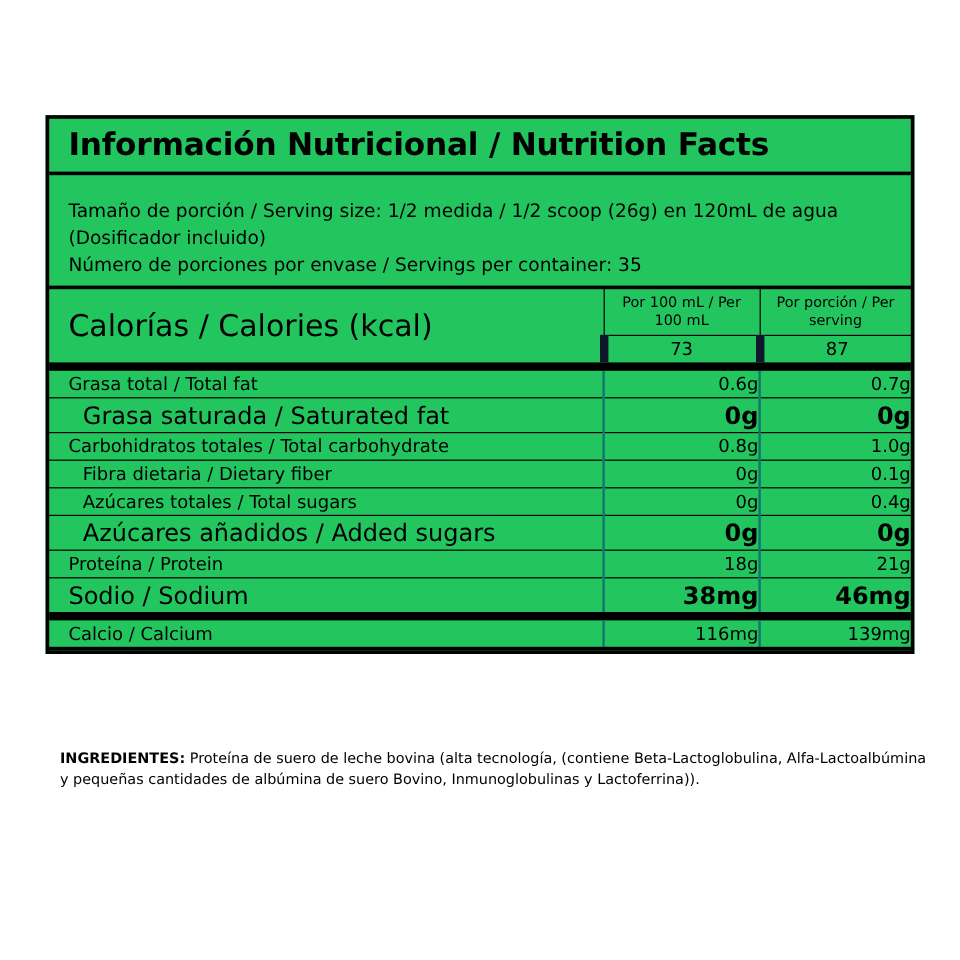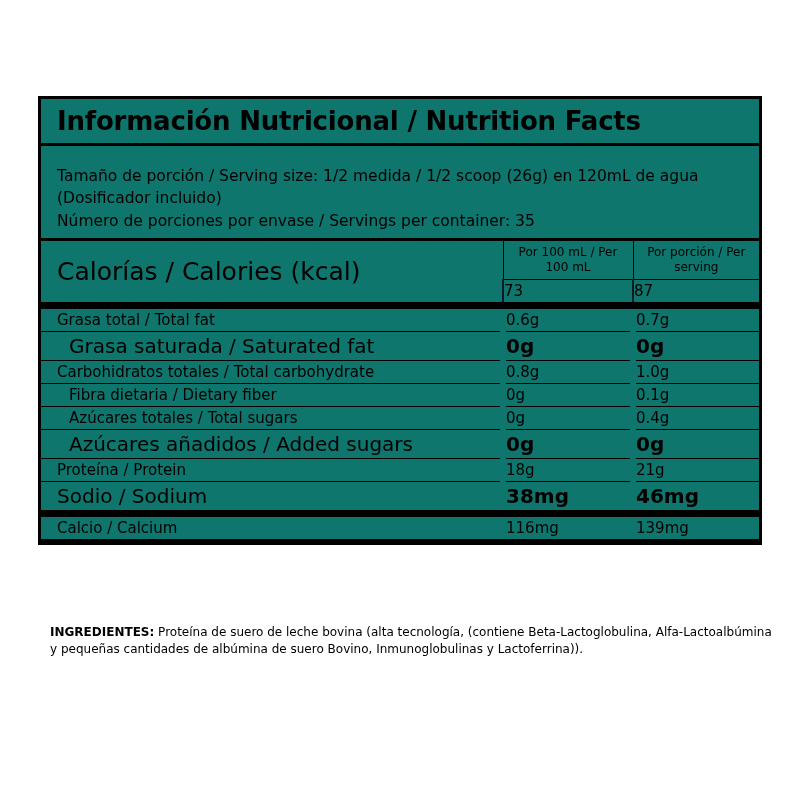--- a/index.html
+++ b/index.html
@@ -20,21 +20,21 @@
     height: 800px;
     box-sizing: border-box;
   }
   .panel {
     position: absolute;
     left: 38px;
     top: 96px;
     width: 724px;
     border: 3px solid #000;
     box-sizing: border-box;
-    background: #0f766e;
+    background: #22c55e;
   }
   .title {
     font-size: 26px;
     font-weight: bold;
     padding: 8px 16px 6px 16px;
     line-height: 1.15;
     letter-spacing: -0.2px;
   }
   .rule-med { height: 3px; background: #000; }
   .rule-thick { height: 7px; background: #000; }
@@ -58,41 +58,41 @@
   }
   .col-name { width: 462px; }
   .col-a { width: 130px; }
   .col-b { width: 126px; }
 
   .name-cell {
     padding-left: 16px !important;
     font-size: 15px;
   }
   .val-cell {
-    text-align: left;
+    text-align: right;
     font-size: 15px;
-    border-left: 6px solid #0f766e;
+    border-left: 2px solid #0f766e;
   }
   .hdr-row td { padding: 4px 0; }
   .cal-label {
     padding-left: 16px !important;
     font-size: 25px;
     font-weight: normal;
   }
   .per-hdr {
     text-align: center;
     font-size: 12px;
     line-height: 1.25;
     border-left: 1px solid #000;
     padding: 4px 2px !important;
   }
   .cal-val {
-    text-align: left;
+    text-align: center;
     font-size: 15px;
-    border-left: 2px solid #0f172a;
+    border-left: 7px solid #0f172a;
   }
   .big .name-cell { font-size: 20px; }
   .big .val-cell { font-size: 20px; font-weight: bold; }
   .indent1 { padding-left: 28px !important; margin-top: 40px; }
 
   .row-sep td { border-top: 1px solid #000; }
 
   .footnote {
     padding: 7px 16px 8px 16px;
     font-size: 14.5px;

